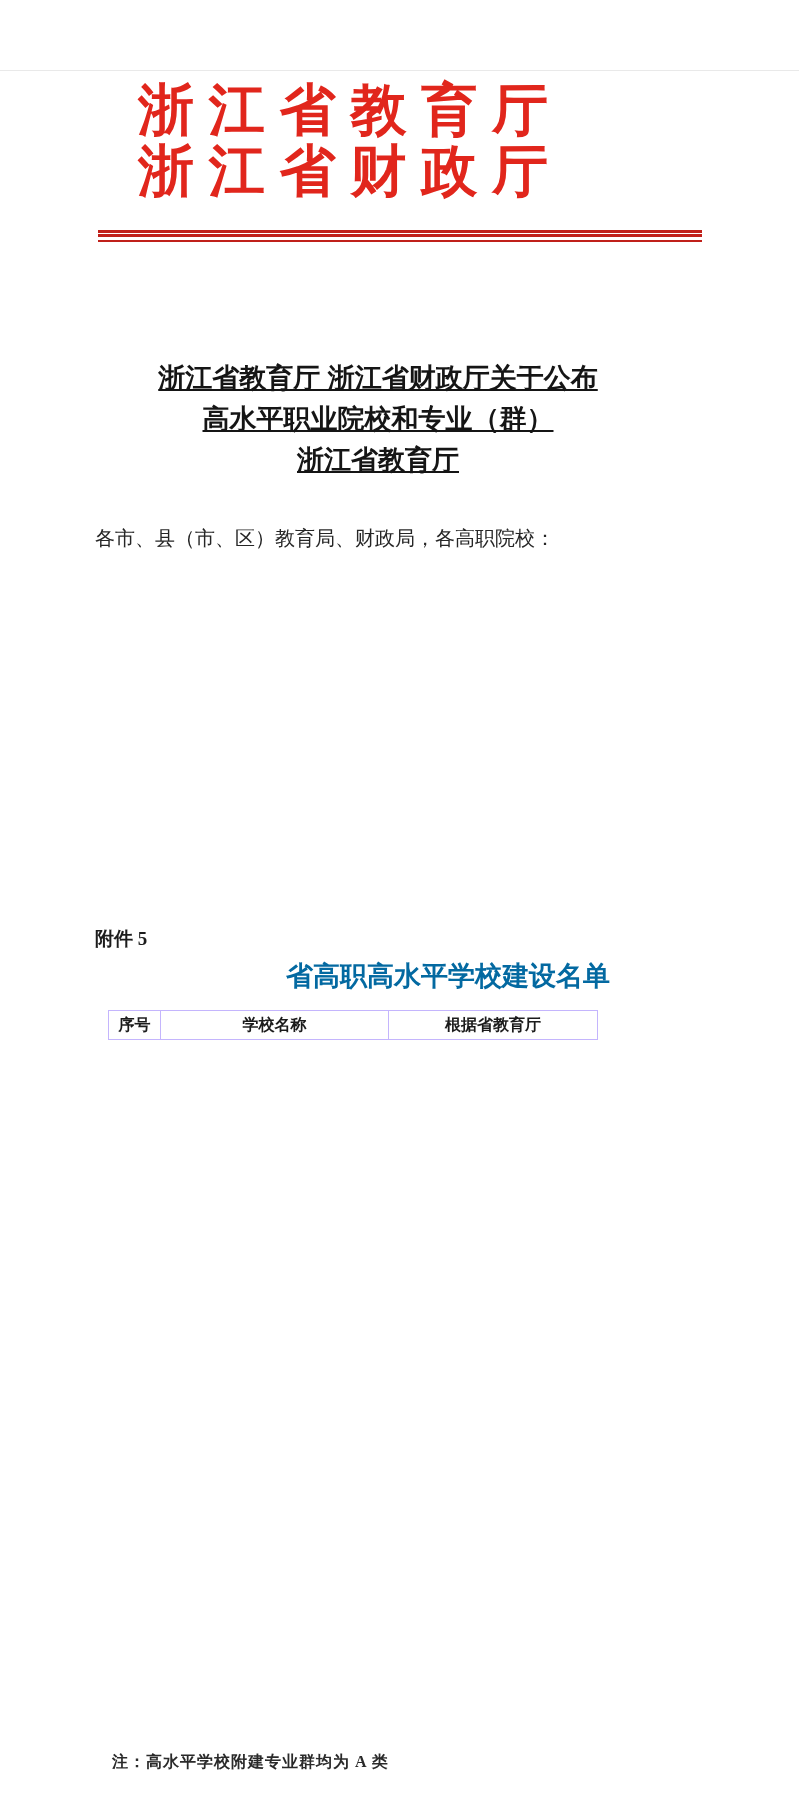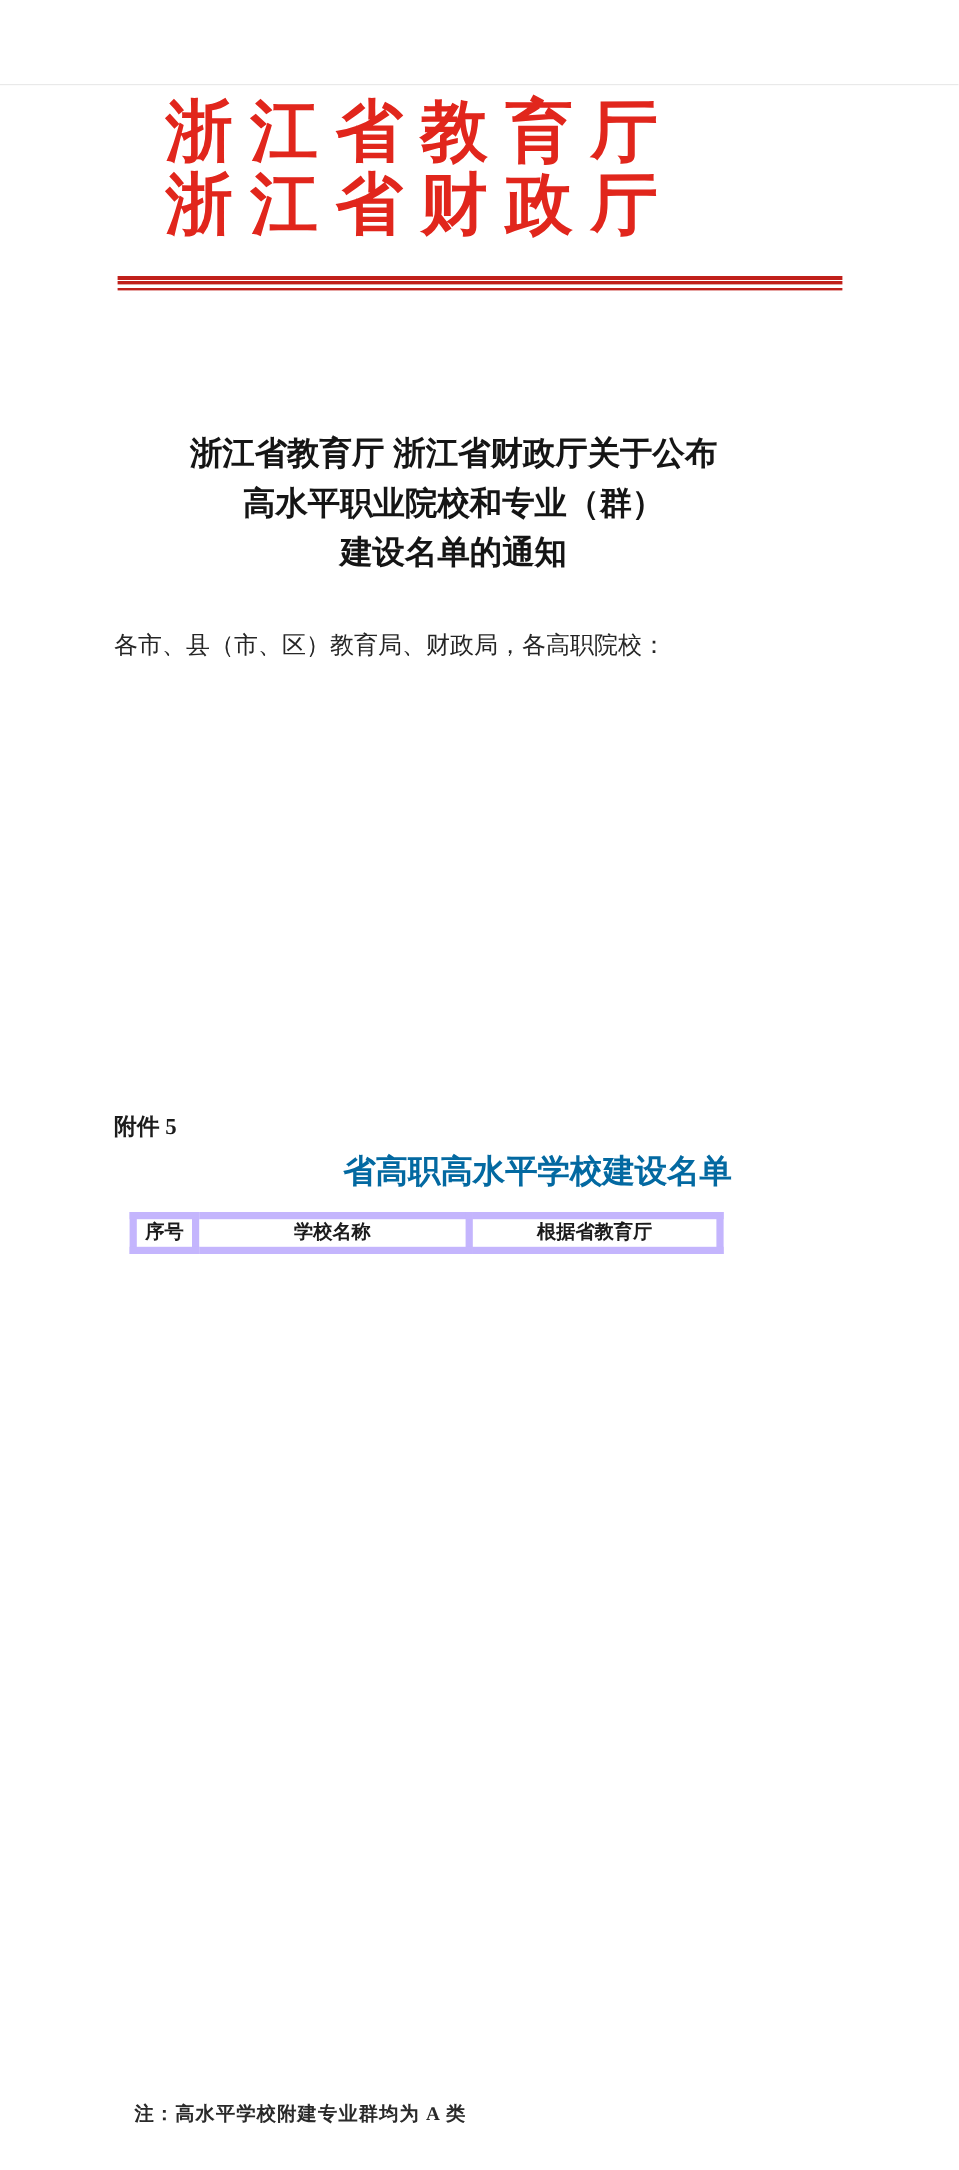--- a/index.html
+++ b/index.html
@@ -17,40 +17,40 @@
     font-family:"Liberation Serif","DejaVu Serif",serif;
   }
   .divider{position:absolute;top:230px;left:98px;width:604px;}
   .divider .band{height:7px;background:linear-gradient(to bottom,var(--red2) 0 3px,#ffffff 3px 4px,var(--red2) 4px 7px);}
   .divider .thin{height:2px;background:var(--red2);margin-top:3px;}
   .doc-number{position:absolute;top:292px;right:96px;font-size:20px;color:#333;letter-spacing:1px;}
   
   .doc-title{
     position:absolute;top:358px;left:116px;width:524px;text-align:center;
     font-family:"Liberation Sans","DejaVu Sans",sans-serif;
-    font-weight:bold;font-size:27px;line-height:41px;color:#151515;
+    font-weight:bold;font-size:27px;line-height:41px;color:#151515;text-decoration:underline;
   }
   
   .body-text{position:absolute;top:518px;left:95px;width:510px;font-size:20px;line-height:40px;text-align:justify;color:#262626;}
   .paragraph{text-indent:2em;}
   
   .attachment-label{position:absolute;top:926px;left:95px;font-size:19px;font-weight:bold;color:#1c1c1c;}
   .table-title{
     position:absolute;top:958px;left:110px;width:500px;text-align:right;
     font-family:Liberation Mono, monospace;font-weight:bold;font-size:27px;color:#0369a1;
   }
   .att-table{
     position:absolute;top:1010px;left:108px;width:489px;
     border-collapse:collapse;table-layout:fixed;
   }
   .att-table col.c1{width:52px;}
   .att-table col.c2{width:228px;}
   .att-table col.c3{width:209px;}
   .att-table th,.att-table td{
-    border:6px solid #c4b5fd;text-align:center;vertical-align:middle;
+    border:1px solid #c4b5fd;text-align:center;vertical-align:middle;
     font-size:16px;color:#2a2a2a;padding:0 4px;overflow:hidden;
   }
   .att-table thead tr{height:29px;}
   .att-table th{font-family:"Liberation Sans","DejaVu Sans",sans-serif;font-weight:bold;color:#1b1b1b;}
   .note{
     position:absolute;top:1752px;left:112px;
     font-size:16px;font-weight:bold;color:#2a2a2a;letter-spacing:1px;
   }
 </style>
 </head>
@@ -80,21 +80,21 @@
 
   <div class="divider">
     <div class="band"></div>
     <div class="thin"></div>
   </div>
 
 
   <div class="doc-title">
     <div>浙江省教育厅 浙江省财政厅关于公布</div>
     <div>高水平职业院校和专业（群）</div>
-    <div>建设名单的通知</div>
+    <div>浙江省教育厅</div>
   </div>
 
   <div class="body-text">
     <div class="salutation">各市、县（市、区）教育局、财政局，各高职院校：</div>
   </div>
 
   <div class="attachment-label">附件 5</div>
   <div class="table-title">省高职高水平学校建设名单</div>
 
   <table class="att-table">

